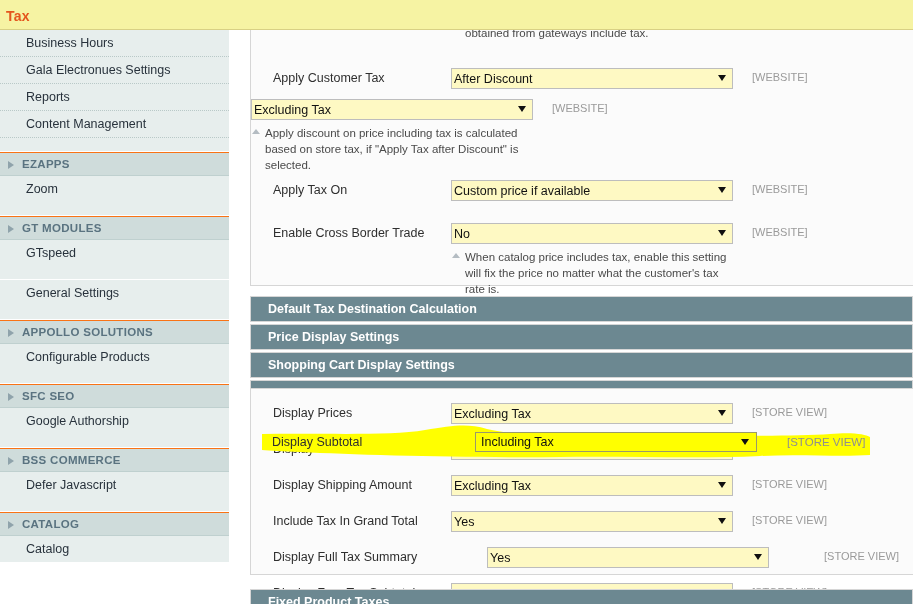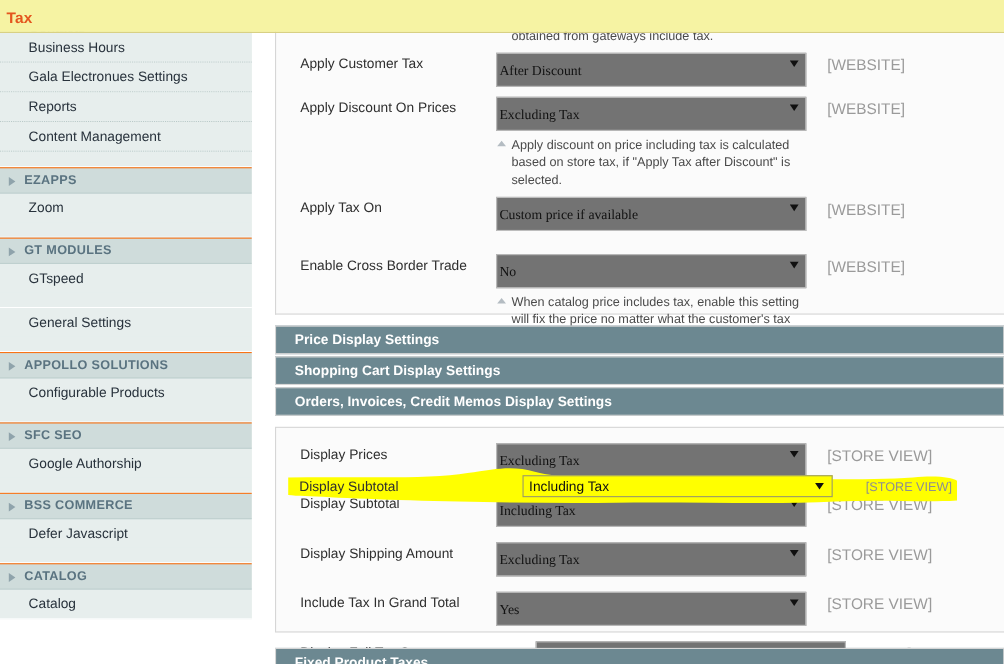--- a/index.html
+++ b/index.html
@@ -75,26 +75,26 @@
     display:flex;align-items:flex-start;
     padding:0 0 0 0;margin:0;
   }
   .lbl{
     width:200px;min-width:200px;padding:6px 10px 6px 22px;
     font-size:12.5px;color:#2f2f2f;box-sizing:border-box;
     line-height:16px;
   }
   .fld{width:284px;min-width:284px;padding:4px 0 2px 0;}
   .scope{
-    padding:7px 0 0 17px;font-size:14px;color:#9a9a9a;white-space:nowrap;
+    padding:7px 0 0 17px;font-size:11px;color:#9a9a9a;white-space:nowrap;
   }
   select.ctl{
-    width:282px;height:31px;box-sizing:border-box;
-    font-family:Liberation Serif, serif;font-size:12.5px;color:#111;
-    background:#737373;border:1px solid #bdbdbd;border-radius:0;
+    width:282px;height:21px;box-sizing:border-box;
+    font-family:Liberation Sans, sans-serif;font-size:12.5px;color:#111;
+    background:#fef9c3;border:1px solid #bdbdbd;border-radius:0;
     padding:1px 2px;
     -webkit-appearance:none;appearance:none;
   }
   .selwrap{position:relative;width:282px;}
   .selwrap .arrow{
     position:absolute;right:7px;top:7px;width:0;height:0;
     border-left:4px solid transparent;border-right:4px solid transparent;
     border-top:6px solid #101010;pointer-events:none;
   }
   .hint{
@@ -231,35 +231,34 @@
           <span class="utri" style="border-bottom-color:#e0e0e0;"></span>
           <span>Whether shipping amounts entered by admin or</span>
         </div>
         <div class="hint" style="padding-left:14px;">
           <span>obtained from gateways include tax.</span>
         </div>
       </div>
       <div class="scope"></div>
     </div>
 
-    <div class="form-row" style="margin-top:0;">
+    <div class="form-row" style="margin-top:20px;">
       <div class="lbl">Apply Customer Tax</div>
       <div class="fld">
         <div class="selwrap">
           <select class="ctl">
             <option>After Discount</option>
           </select>
           <span class="arrow"></span>
         </div>
       </div>
       <div class="scope">[WEBSITE]</div>
     </div>
 
     <div class="form-row" style="margin-top:3px;">
-      <div class="lbl">Apply Discount On Prices</div>
       <div class="fld">
         <div class="selwrap">
           <select class="ctl">
             <option>Excluding Tax</option>
           </select>
           <span class="arrow"></span>
         </div>
         <div class="hint" style="margin-top:4px;">
           <span class="utri"></span>
           <span>Apply discount on price including tax is calculated based on store tax, if "Apply Tax after Discount" is selected.</span>
@@ -294,20 +293,21 @@
           <span class="utri"></span>
           <span>When catalog price includes tax, enable this setting will fix the price no matter what the customer's tax rate is.</span>
         </div>
       </div>
       <div class="scope">[WEBSITE]</div>
     </div>
 
   </div>
 
   <div style="position:absolute;left:21px;top:296px;width:663px;">
+    <div class="sec-bar"><span>Default Tax Destination Calculation</span></div>
     <div class="sec-bar"><span>Price Display Settings</span></div>
     <div class="sec-bar"><span>Shopping Cart Display Settings</span></div>
     <div class="sec-bar"><span>Orders, Invoices, Credit Memos Display Settings</span></div>
   </div>
 
   <div class="panel" style="top:388px;height:185px;border-top:1px solid #d6d6d6;">
 
     <div class="form-row" style="margin-top:10px;">
       <div class="lbl">Display Prices</div>
       <div class="fld">

